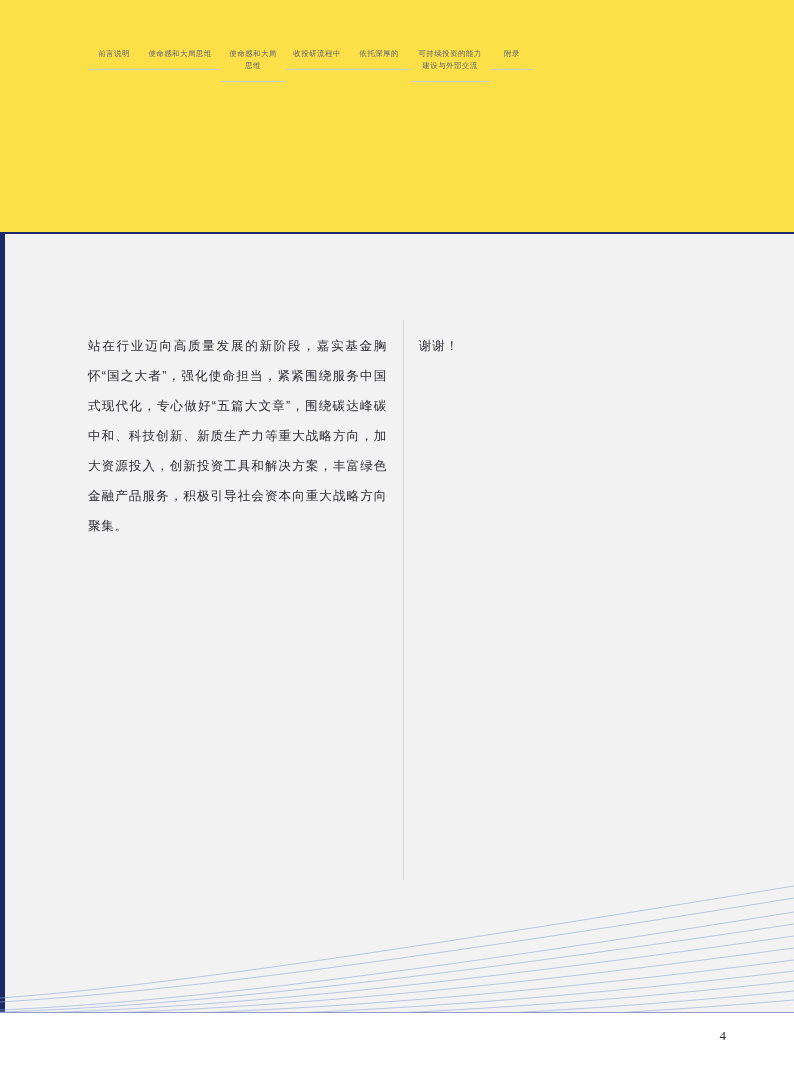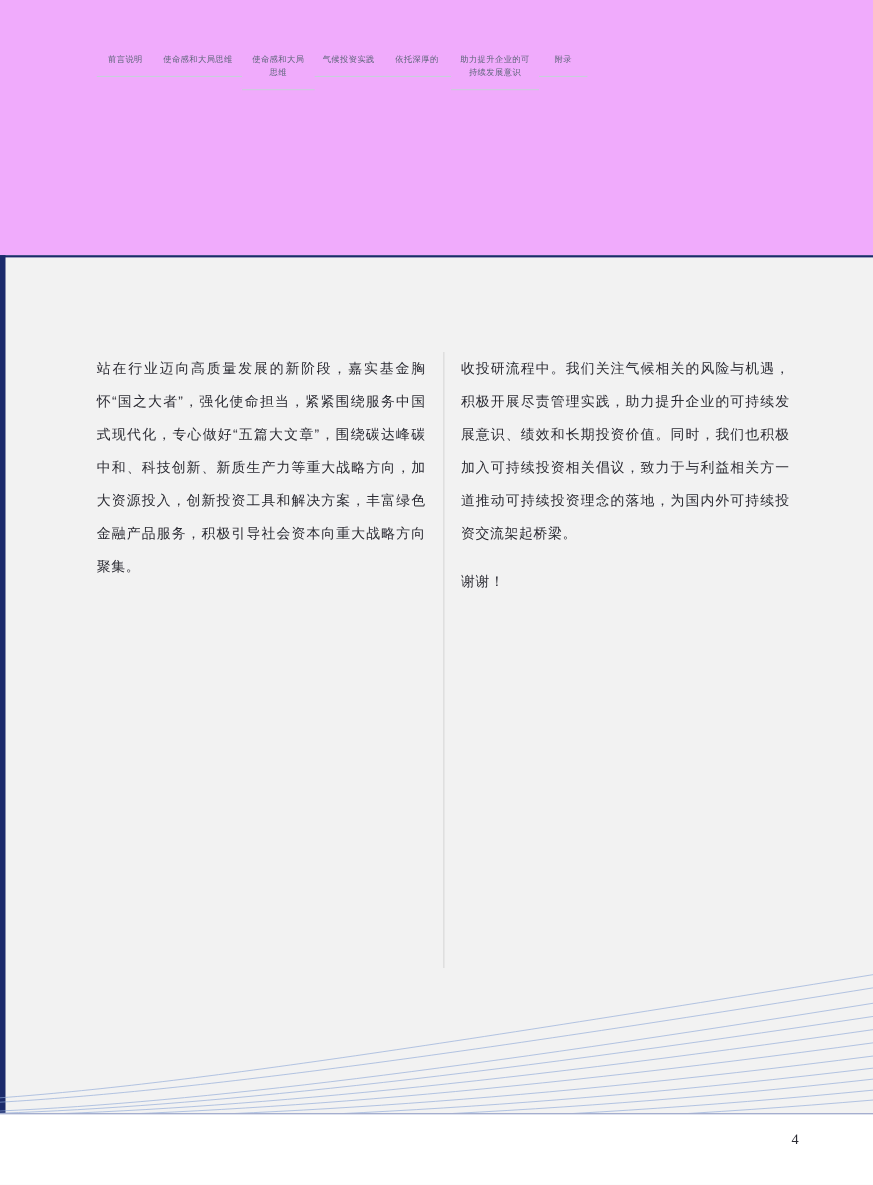--- a/index.html
+++ b/index.html
@@ -15,21 +15,21 @@
     overflow: hidden;
   }
 
   
   .topnav {
     position: absolute;
     left: 0;
     top: 0;
     width: 794px;
     height: 232px;
-    background: #f0abfc;
+    background: #fde047;
   }
   .topnav-inner {
     position: absolute;
     left: 88px;
     top: 40px;
     width: 640px;
     display: flex;
     align-items: flex-start;
   }
   .nav-item {
@@ -102,21 +102,21 @@
   .col {
     width: 299px;
   }
   .para {
     font-size: 12.6px;
     line-height: 30px;
     color: #2b2b33;
     letter-spacing: 0.6px;
     text-align: justify;
     text-justify: inter-ideograph;
-    margin: 0 0 14px 0;
+    margin: 11px 0 14px 0;
   }
   .para:last-child {
     margin-bottom: 0;
   }
 
   
   .col-divider {
     position: absolute;
     left: 403px;
     top: 320px;
@@ -172,49 +172,48 @@
     </div>
     <div class="nav-item nav-w3">
       <span class="nav-label">使命感和大局思维</span>
       <span class="nav-rule"></span>
     </div>
     <div class="nav-item nav-w5">
       <span class="nav-label">使命感和大局思维</span>
       <span class="nav-rule"></span>
     </div>
     <div class="nav-item nav-w6">
-      <span class="nav-label">气候投资实践</span>
+      <span class="nav-label">收投研流程中</span>
       <span class="nav-rule"></span>
     </div>
     <div class="nav-item nav-w6">
       <span class="nav-label">依托深厚的</span>
       <span class="nav-rule"></span>
     </div>
     <div class="nav-item nav-w7">
-      <span class="nav-label">助力提升企业的可持续发展意识</span>
+      <span class="nav-label">可持续投资的能力建设与外部交流</span>
       <span class="nav-rule"></span>
     </div>
     <div class="nav-item nav-w8">
       <span class="nav-label">附录</span>
       <span class="nav-rule"></span>
     </div>
   </div>
 </div>
 
 <div class="page-body"></div>
 <div class="left-bar"></div>
 
 <div class="col-divider"></div>
 
 <div class="columns">
   <div class="col">
     <p class="para">站在行业迈向高质量发展的新阶段，嘉实基金胸怀“国之大者”，强化使命担当，紧紧围绕服务中国式现代化，专心做好“五篇大文章”，围绕碳达峰碳中和、科技创新、新质生产力等重大战略方向，加大资源投入，创新投资工具和解决方案，丰富绿色金融产品服务，积极引导社会资本向重大战略方向聚集。</p>
   </div>
   <div class="col">
-    <p class="para">收投研流程中。我们关注气候相关的风险与机遇，积极开展尽责管理实践，助力提升企业的可持续发展意识、绩效和长期投资价值。同时，我们也积极加入可持续投资相关倡议，致力于与利益相关方一道推动可持续投资理念的落地，为国内外可持续投资交流架起桥梁。</p>
     <p class="para">谢谢！</p>
   </div>
 </div>
 
 <svg class="wave" viewBox="0 0 794 160" preserveAspectRatio="none">
   <g fill="none" stroke="#8fa9d8" stroke-width="0.7" opacity="0.85">
     <path d="M0,158 C180,150 420,120 794,60"></path>
     <path d="M0,160 C180,154 420,128 794,72"></path>
     <path d="M0,162 C190,158 430,136 794,84"></path>
     <path d="M0,164 C200,161 440,144 794,96"></path>

